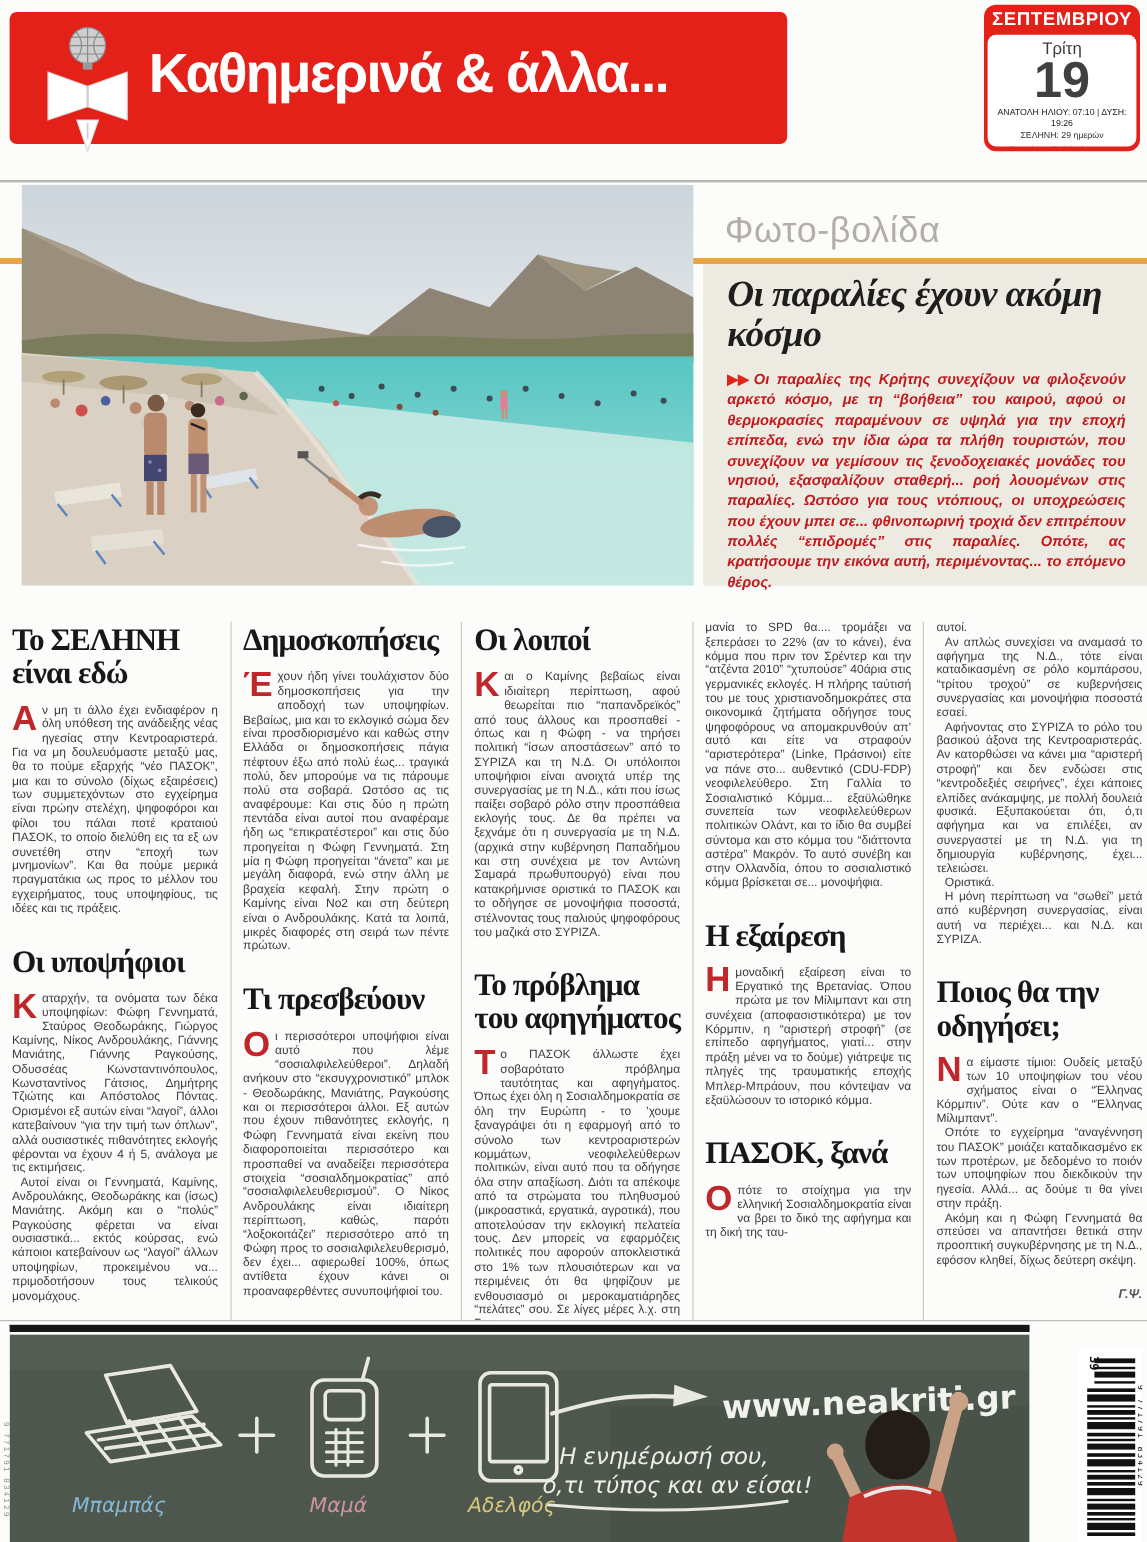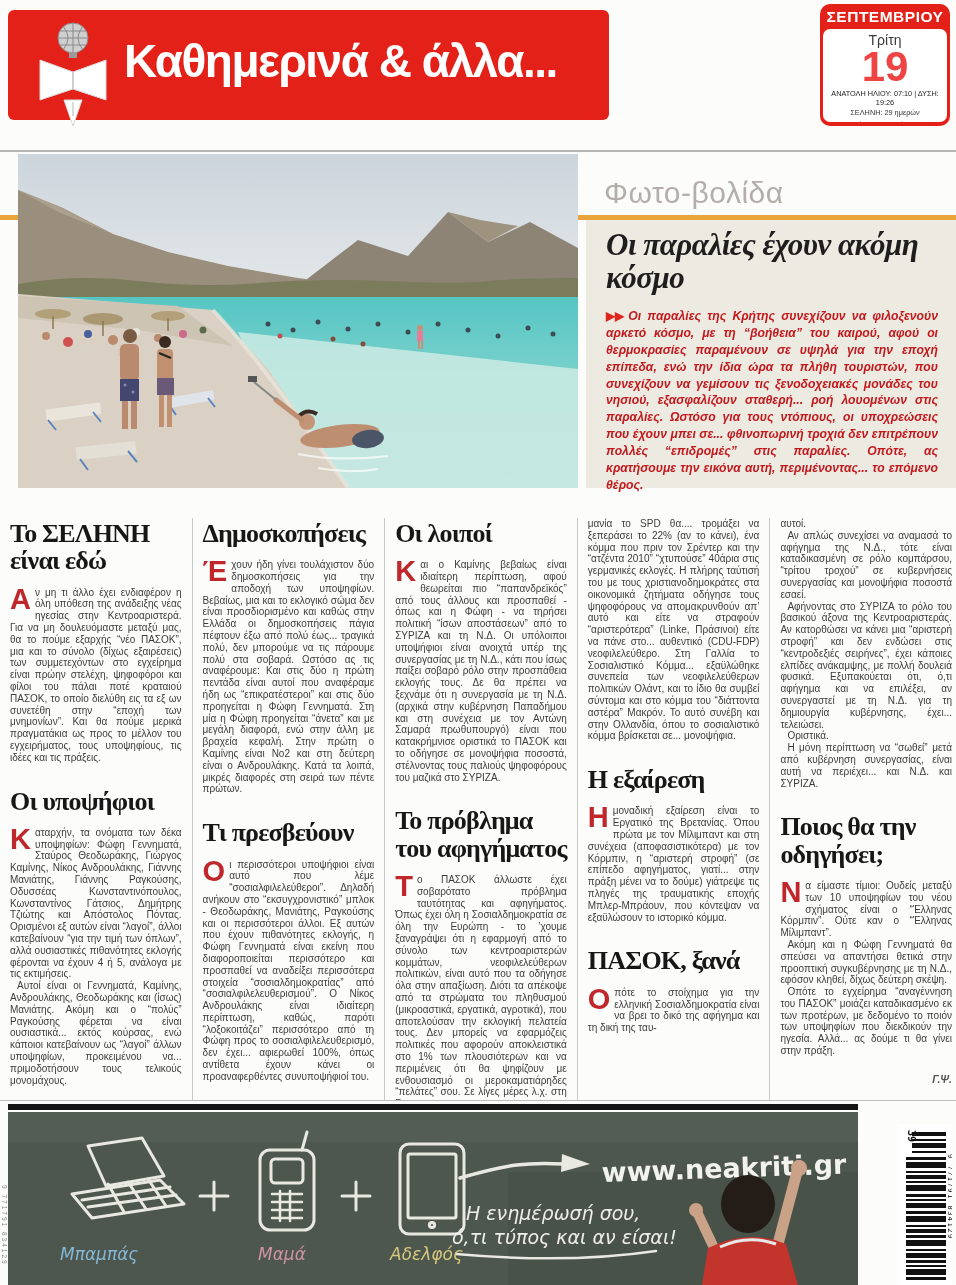--- a/index.html
+++ b/index.html
@@ -1,27 +1,27 @@
 <!DOCTYPE html>
 <html><head>
 <meta charset="utf-8">
 <style>
   html,body{margin:0;padding:0;background:#e9e9e9;}
   .page{position:relative;width:956px;height:1285px;background:#fcfcfb;overflow:hidden;
         font-family:"Liberation Sans",sans-serif;margin:0 auto;}
   
-  .masthead{position:absolute;left:8px;top:10px;width:601px;height:110px;background:#e32119;border-radius:6px;}
+  .masthead{position:absolute;left:8px;top:10px;width:648px;height:110px;background:#e32119;border-radius:6px;}
   .masthead-title{position:absolute;left:116px;top:24px;color:#fff;font-size:46px;font-weight:bold;letter-spacing:-1.5px;white-space:nowrap;}
   .masthead-logo{position:absolute;left:18px;top:6px;}
   
   .datebox{position:absolute;left:820px;top:4px;width:130px;height:122px;background:#e32119;border-radius:10px;box-sizing:border-box;padding:2px 3px 3px;}
   .datebox-month{color:#fff;font-weight:bold;text-align:center;font-size:15.5px;letter-spacing:.5px;padding:2px 0 3px;}
   .datebox-card{background:#fff;border-radius:7px;text-align:center;height:93px;overflow:hidden;}
   .datebox-weekday{font-size:14px;color:#3a3a3a;padding-top:3px;}
-  .datebox-day{font-size:42px;font-weight:bold;color:#ef4444;line-height:.92;}
+  .datebox-day{font-size:42px;font-weight:bold;color:#404040;line-height:.92;}
   .datebox-sun{font-size:7.3px;color:#222;margin-top:2px;}
   .datebox-moon{font-size:7.3px;color:#333;margin-top:1px;}
   .datebox-saints{font-size:7.3px;color:#777;font-style:italic;margin-top:3px;line-height:1.25;}
   
   .top-rule{position:absolute;left:0;top:150px;width:956px;height:2px;background:#b5b5b3;}
   .gold-rule{position:absolute;left:0;top:215px;width:956px;height:5px;background:#e9a43b;z-index:1;}
   .bottom-rule{position:absolute;left:0;top:1100px;width:956px;height:1px;background:#bdbdbb;}
   
   .photo{position:absolute;left:18px;top:154px;width:560px;height:334px;z-index:2;}
   .kicker{position:absolute;left:604px;top:176px;font-size:30px;color:#b3aeа9;color:#b3aea9;z-index:2;font-weight:normal;letter-spacing:.5px;}
@@ -222,22 +222,22 @@
         <p class="para"><span class="dropcap">Ο</span>πότε το στοίχημα για την ελληνική Σοσιαλδημοκρατία είναι να βρει το δικό της αφήγημα και τη δική της ταυ-</p>
       </div>
     <div class="col">
         <p class="para">αυτοί.</p>
         <p class="para">Αν απλώς συνεχίσει να αναμασά το αφήγημα της Ν.Δ., τότε είναι καταδικασμένη σε ρόλο κομπάρσου, “τρίτου τροχού” σε κυβερνήσεις συνεργασίας και μονοψήφια ποσοστά εσαεί.</p>
         <p class="para">Αφήνοντας στο ΣΥΡΙΖΑ το ρόλο του βασικού άξονα της Κεντροαριστεράς. Αν κατορθώσει να κάνει μια “αριστερή στροφή” και δεν ενδώσει στις “κεντροδεξιές σειρήνες”, έχει κάποιες ελπίδες ανάκαμψης, με πολλή δουλειά φυσικά. Εξυπακούεται ότι, ό,τι αφήγημα και να επιλέξει, αν συνεργαστεί με τη Ν.Δ. για τη δημιουργία κυβέρνησης, έχει... τελειώσει.</p>
         <p class="para">Οριστικά.</p>
         <p class="para">Η μόνη περίπτωση να “σωθεί” μετά από κυβέρνηση συνεργασίας, είναι αυτή να περιέχει... και Ν.Δ. και ΣΥΡΙΖΑ.</p>
         <div class="sec-head">Ποιος θα την οδηγήσει;</div>
         <p class="para"><span class="dropcap">Ν</span>α είμαστε τίμιοι: Ουδείς μεταξύ των 10 υποψηφίων του νέου σχήματος είναι ο “Έλληνας Κόρμπιν”. Ούτε καν ο “Έλληνας Μίλιμπαντ”.</p>
+        <p class="para">Οπότε το εγχείρημα “αναγέννηση του ΠΑΣΟΚ” μοιάζει καταδικασμένο εκ των προτέρων, με δεδομένο το ποιόν των υποψηφίων που διεκδικούν την ηγεσία. Αλλά... ας δούμε τι θα γίνει στην πράξη.</p>
         <p class="para">Ακόμη και η Φώφη Γεννηματά θα σπεύσει να απαντήσει θετικά στην προοπτική συγκυβέρνησης με τη Ν.Δ., εφόσον κληθεί, δίχως δεύτερη σκέψη.</p>
-        <p class="para">Οπότε το εγχείρημα “αναγέννηση του ΠΑΣΟΚ” μοιάζει καταδικασμένο εκ των προτέρων, με δεδομένο το ποιόν των υποψηφίων που διεκδικούν την ηγεσία. Αλλά... ας δούμε τι θα γίνει στην πράξη.</p>
         <div class="byline">Γ.Ψ.</div>
       </div>
   </div>
 
   <div class="bottom-rule"></div>
   <div class="ad-border"></div>
 
   <svg class="ad" viewBox="0 0 850 173">
     <rect width="850" height="173" fill="#4d574d"></rect>
     <rect x="0" y="0" width="850" height="30" fill="#ffffff" opacity="0.04"></rect>

